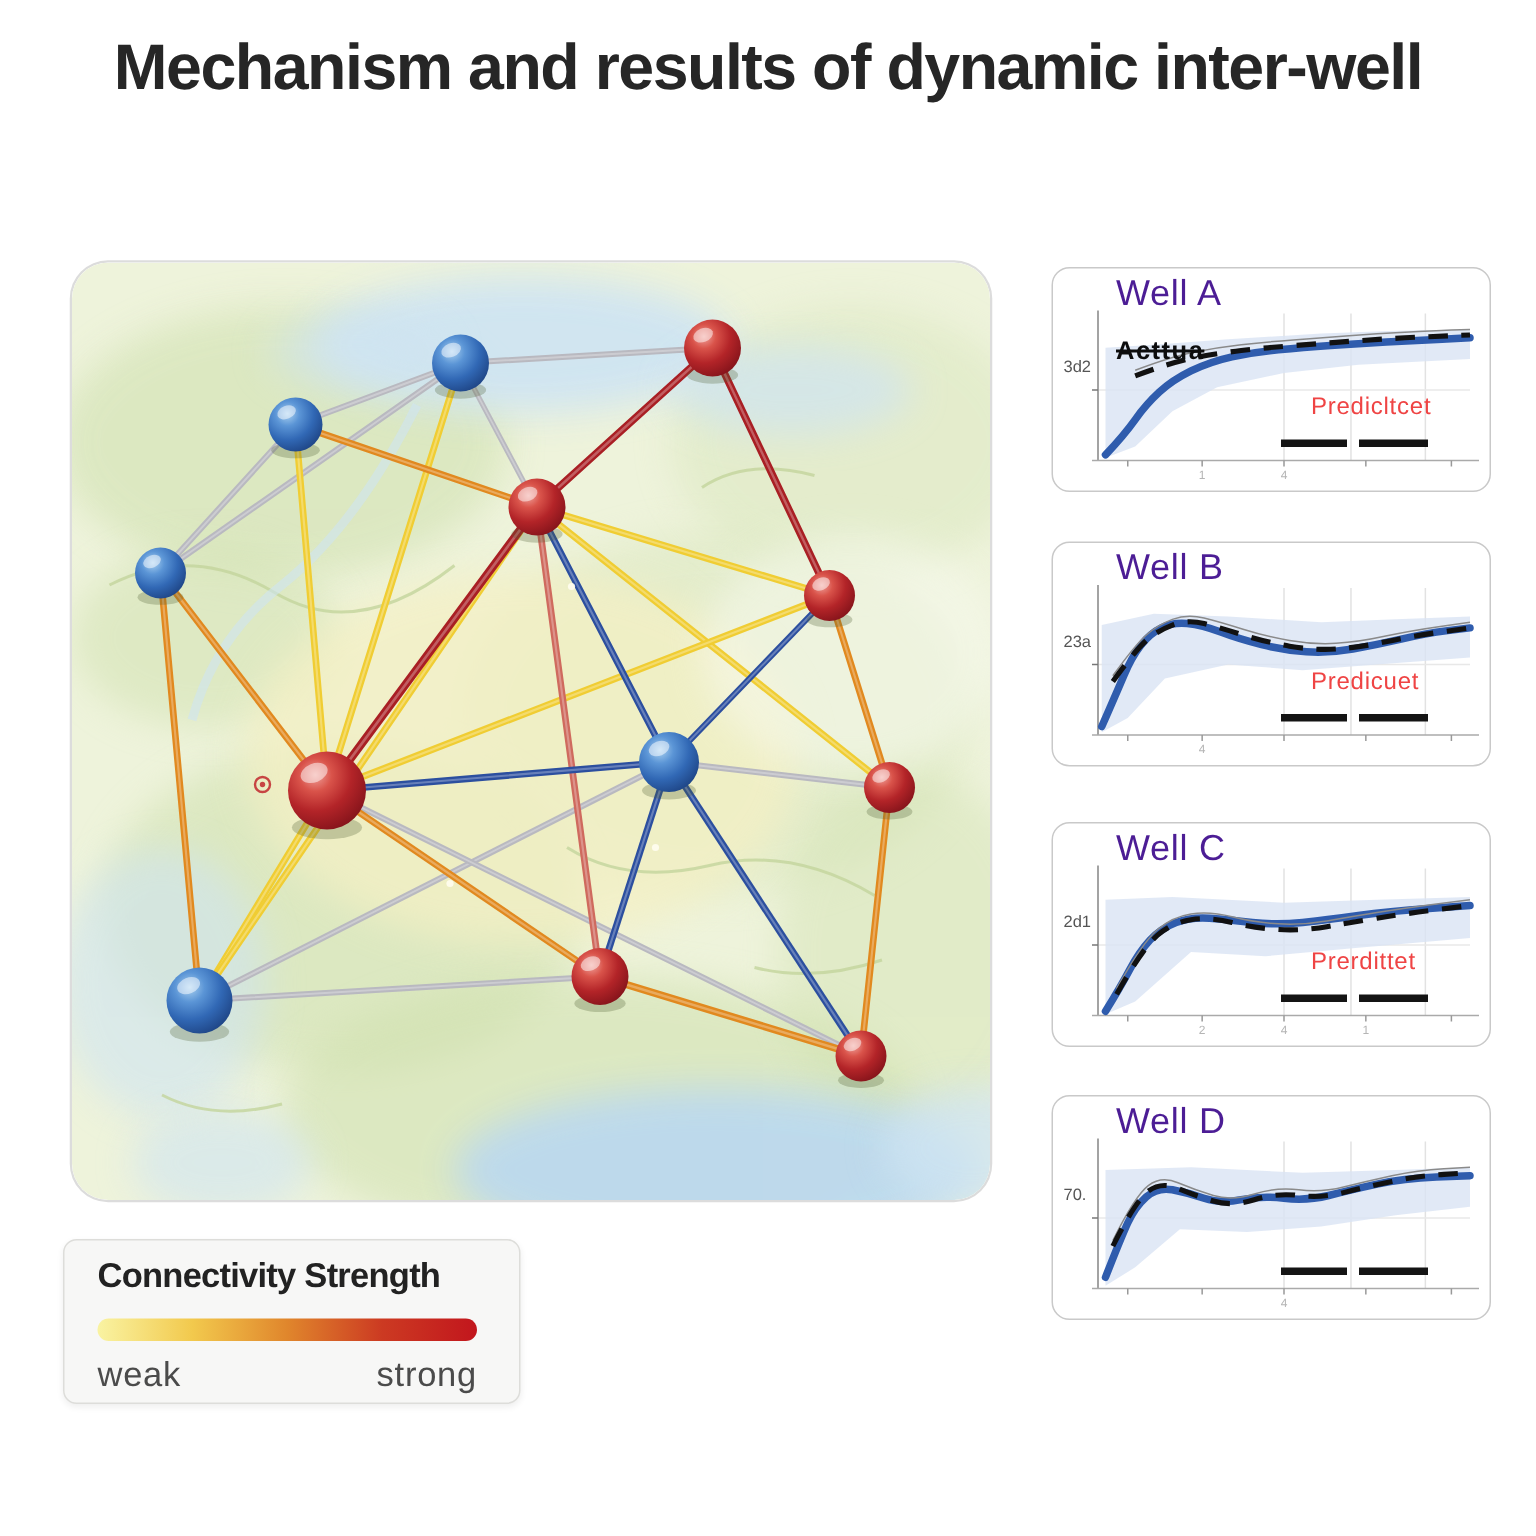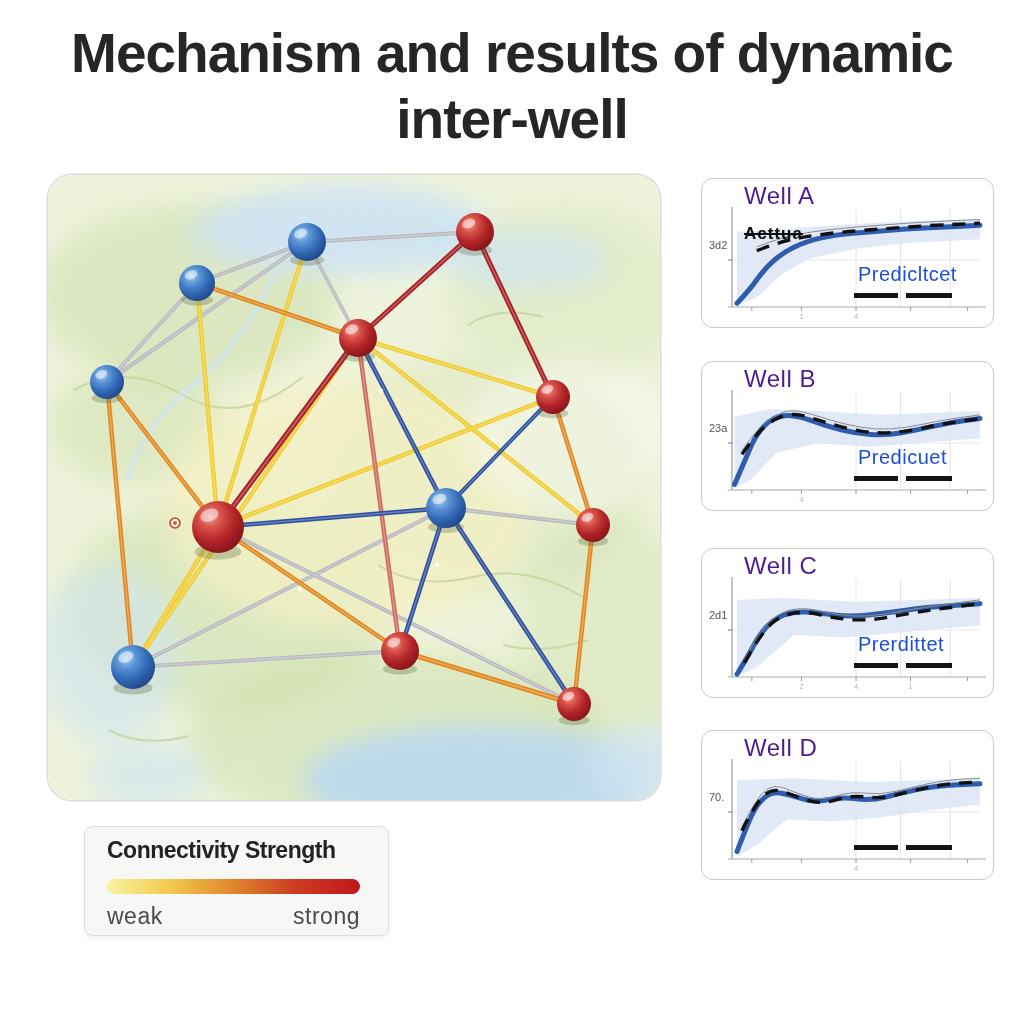--- a/index.html
+++ b/index.html
@@ -2,32 +2,31 @@
 <html><head>
 <meta charset="utf-8">
 <style>
   html,body{margin:0;padding:0;}
   body{
     width:1024px;height:1024px;position:relative;overflow:hidden;
     background:#ffffff;font-family:"Liberation Sans", sans-serif;
   }
   .title{
     position:absolute;top:20px;left:0;right:0;text-align:center;
-    font-weight:700;font-size:55px;line-height:1.2;letter-spacing:-1px;color:#262626;
+    font-weight:700;font-size:43px;line-height:1.2;letter-spacing:-1px;color:#262626;
   }
   .map-panel{
     position:absolute;left:48px;top:175px;width:612px;height:625px;
     border-radius:24px;overflow:hidden;box-shadow:0 0 0 1.5px #dcdcdc;
   }
   .map-panel svg{display:block;}
   .legend-card{
     position:absolute;left:42px;top:826px;width:303px;height:108px;
     background:#f7f7f6;border:1.5px solid #ddddda;border-radius:9px;
     box-shadow:0 2px 5px rgba(0,0,0,0.07);
-    margin-left:42px;
   }
   .legend-title{
     position:absolute;left:22px;top:10px;font-size:23px;font-weight:700;color:#222;
     letter-spacing:-0.5px;
   }
   .legend-bar{
     position:absolute;left:22px;top:52px;width:253px;height:15px;border-radius:8px;
   }
   .legend-ends{position:absolute;top:76px;left:22px;right:28px;display:flex;justify-content:space-between;}
   .legend-ends span{font-size:23px;color:#4b4b4b;letter-spacing:0.5px;}
@@ -37,21 +36,21 @@
   }
   .well-title{
     position:absolute;left:42px;top:3px;font-size:24px;font-weight:500;color:#4c1d95;
     letter-spacing:0.5px;z-index:3;
   }
   .actual-label{
     position:absolute;left:42px;top:30px;font-size:17px;font-weight:700;color:#0d0d0d;
     letter-spacing:1px;z-index:3;text-decoration:line-through;text-decoration-thickness:2px;margin-top:15px;
   }
   .pred-label{
-    position:absolute;left:156px;top:84px;font-size:20px;color:#1d4ed8;letter-spacing:0.5px;z-index:3;
+    position:absolute;left:172px;top:84px;font-size:16px;color:#ef4444;letter-spacing:0.5px;z-index:3;
   }
   .dash1,.dash2{position:absolute;height:5px;background:#141414;top:114px;z-index:3;}
   .dash1{left:152px;width:44px;}
   .dash2{left:204px;width:46px;}
   .ytick-label{
     position:absolute;left:7px;top:60px;font-size:11px;color:#555;z-index:3;
   }
   .chart-svg{position:absolute;left:0;top:0;z-index:1;}
 </style>
 </head>

